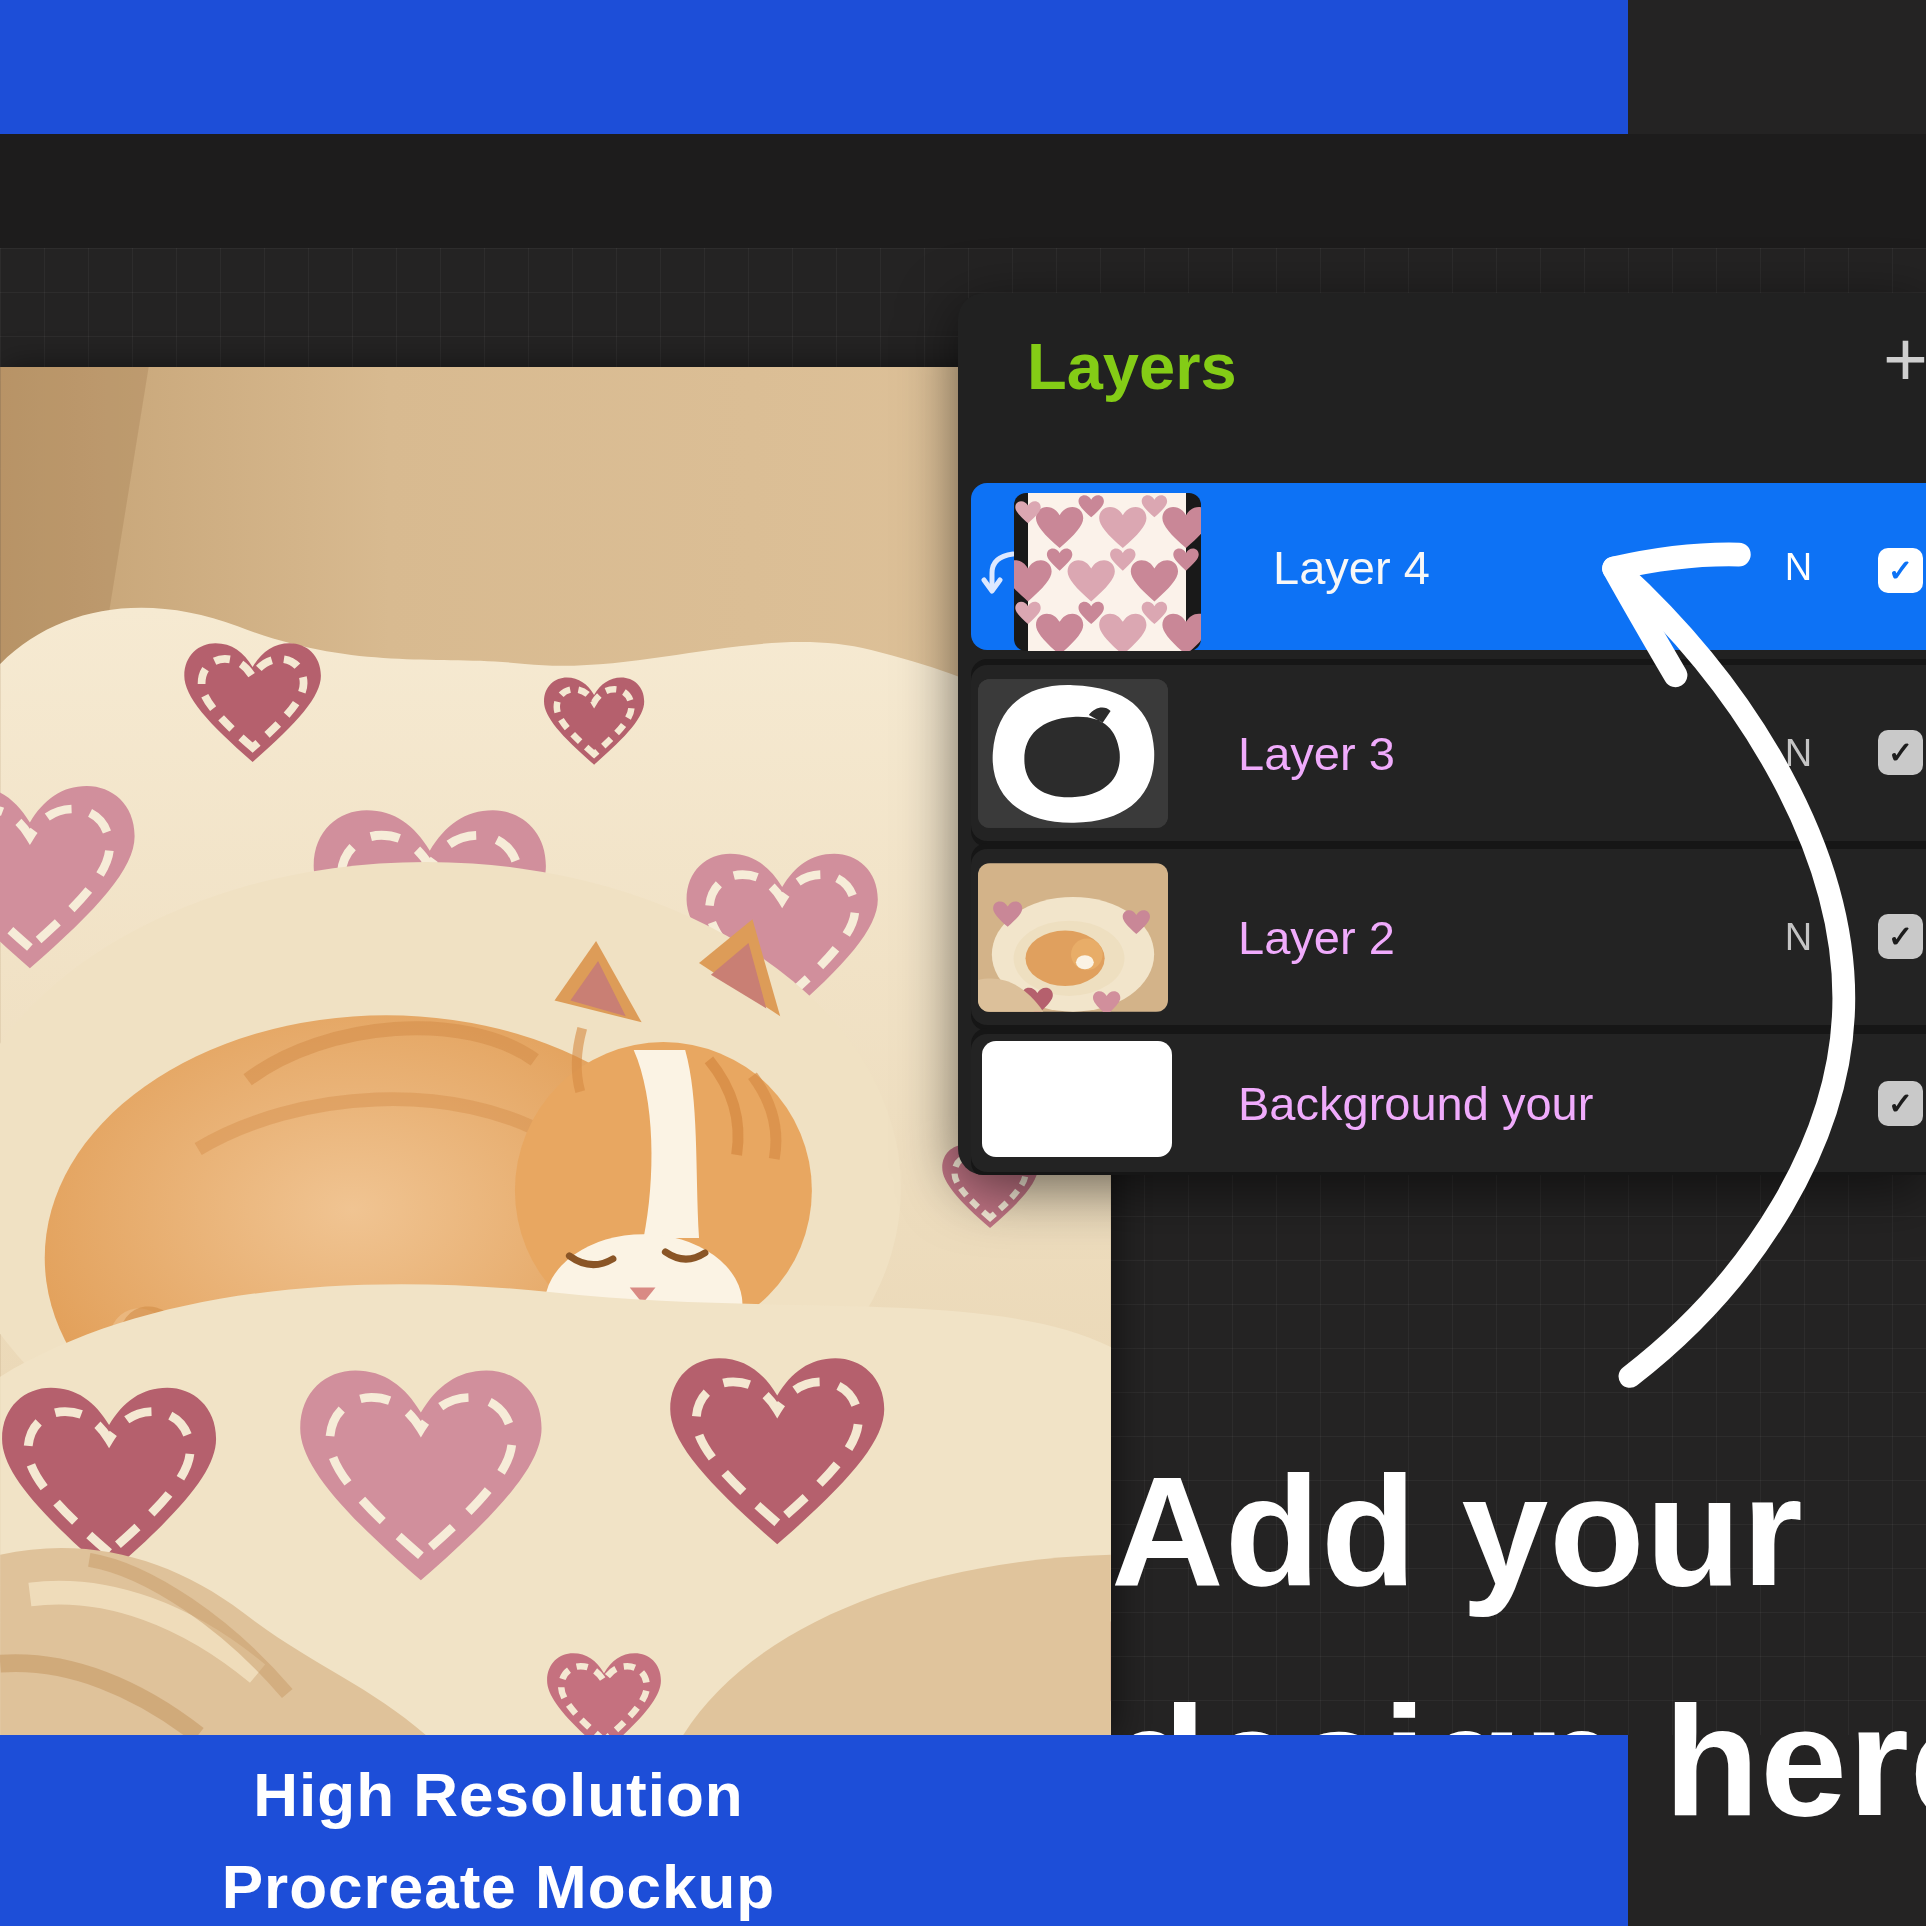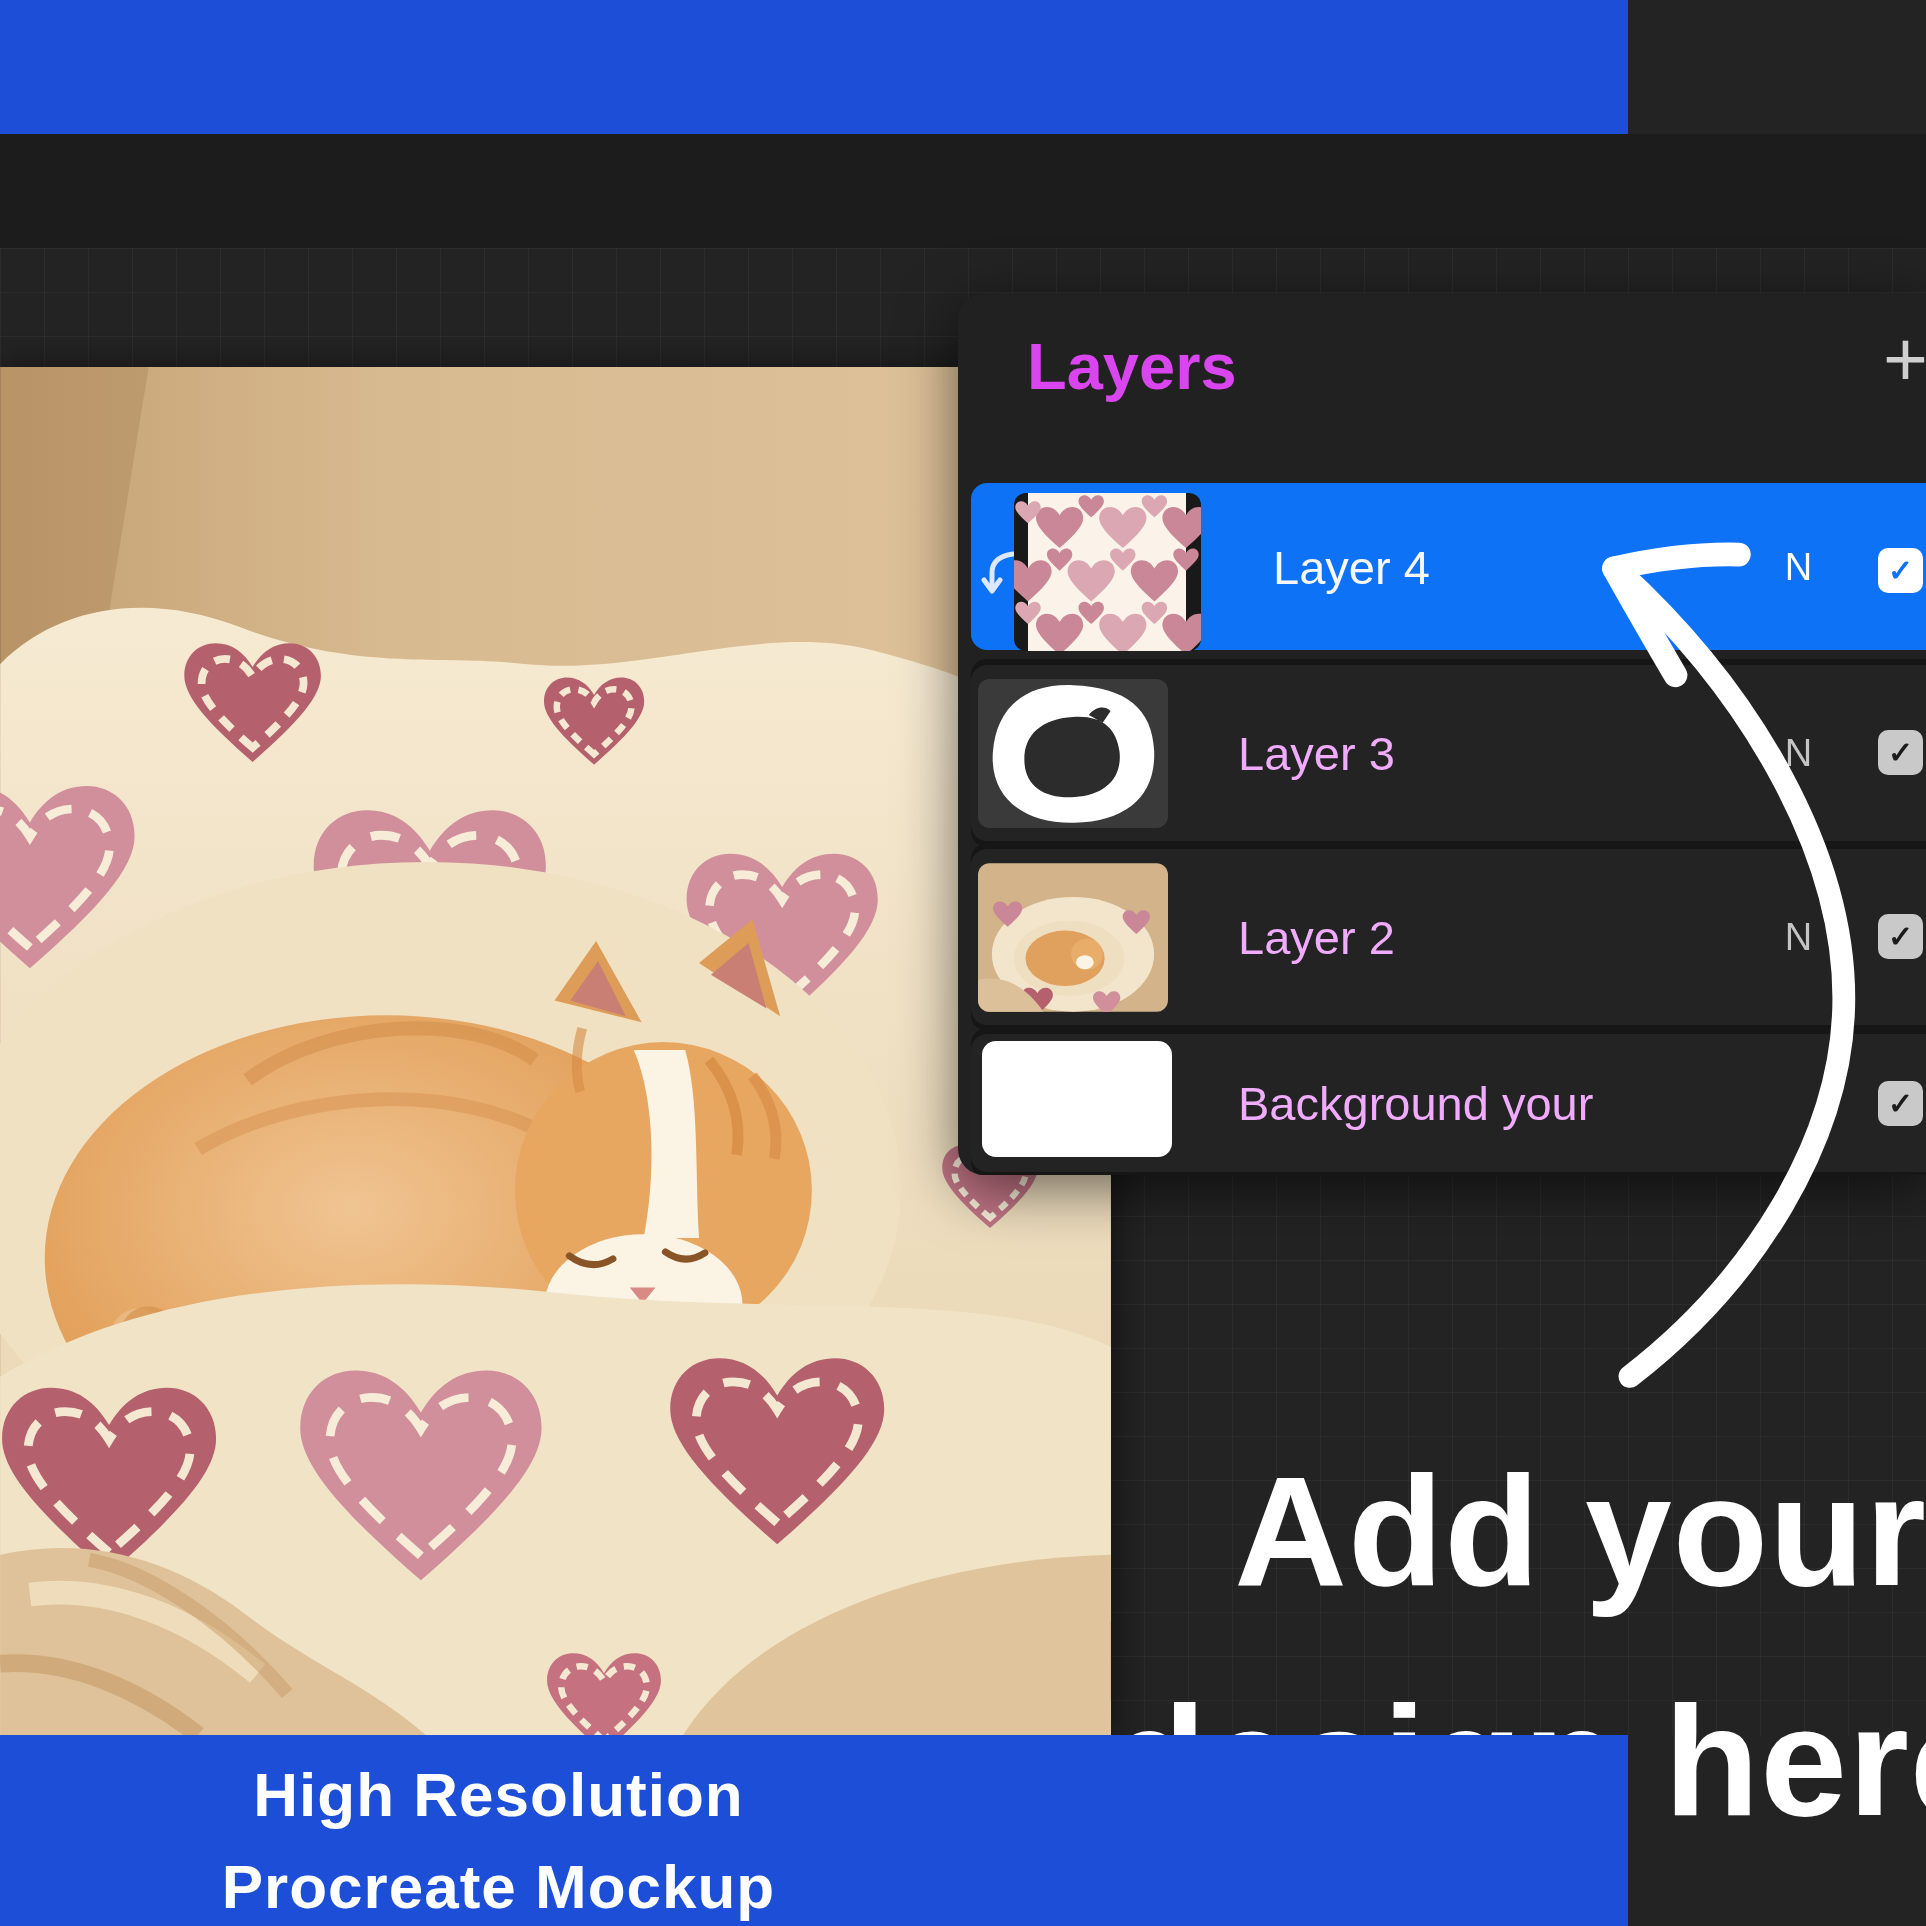--- a/index.html
+++ b/index.html
@@ -25,28 +25,28 @@
   .color-ring{position:absolute;left:1919px;top:151px;width:79px;height:79px;border-radius:50%;
               border:12px solid #d6d6d6;box-sizing:border-box;background:transparent;}
 
   
   .workspace{position:absolute;left:0;top:248px;width:1927px;height:1487px;background:#242323;
     background-image:linear-gradient(rgba(255,255,255,.045) 1px,transparent 1px),
                      linear-gradient(90deg,rgba(255,255,255,.045) 1px,transparent 1px);
     background-size:44px 44px;}
   .photo{position:absolute;left:0;top:119px;width:1111px;height:1368px;overflow:hidden;
          box-shadow:6px 0 30px rgba(0,0,0,.45);}
-  .caption{position:absolute;left:1111px;top:1168px;width:816px;text-align:right;
+  .caption{position:absolute;left:1111px;top:1168px;width:816px;text-align:left;
            color:#fff;font-weight:800;font-size:156px;line-height:230px;letter-spacing:1px;}
   .caption div{white-space:nowrap;}
 
   
   .panel{position:absolute;left:958px;top:45px;width:968px;height:882px;background:#212121;
          border-radius:26px 0 0 26px;box-shadow:0 14px 59px rgba(0,0,0,.55);overflow:hidden;}
-  .panel-title{position:absolute;left:69px;top:36px;font-size:65px;font-weight:700;color:#d946ef;}
+  .panel-title{position:absolute;left:69px;top:36px;font-size:65px;font-weight:700;color:#84cc16;}
   .panel-add{position:absolute;left:925px;top:22px;font-size:77px;font-weight:200;color:#cfcfcf;}
   .lrow{position:absolute;left:13px;right:0;background:#232323;border-radius:16px 0 0 16px;}
   .lrow.selected{background:#0d72f5;}
   .row-gap{box-shadow:0 -6px 0 #161616,0 6px 0 #161616;}
   .lname{position:absolute;font-size:47px;color:#f0abfc;top:50%;transform:translateY(-50%);}
   .selected .lname{color:#f7f7f7;}
   .blend{position:absolute;left:798px;width:59px;text-align:center;font-size:38px;color:#c4c4c4;
          top:50%;transform:translateY(-50%);}
   .selected .blend{color:#fff;}
   .checkbox{position:absolute;left:907px;width:45px;height:45px;border-radius:10px;background:#d8d8d8;

